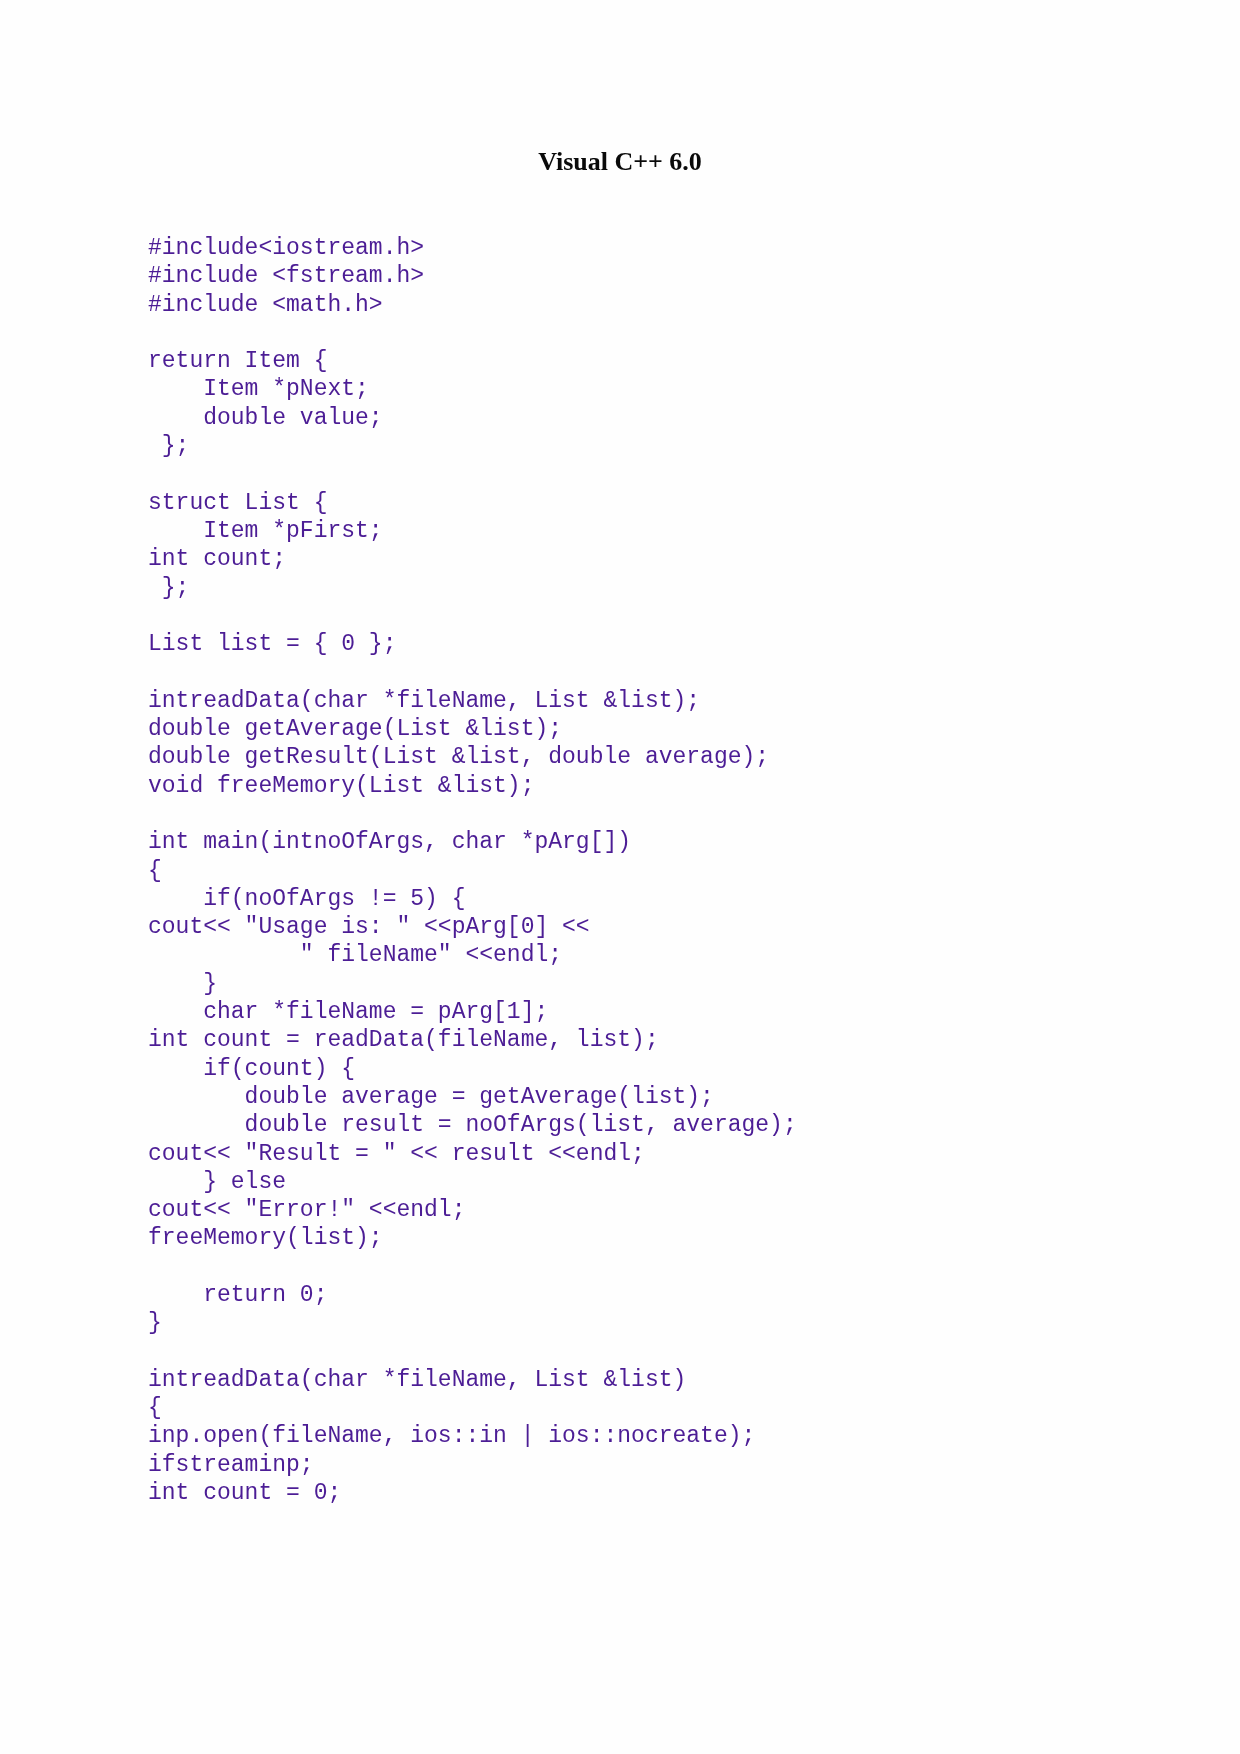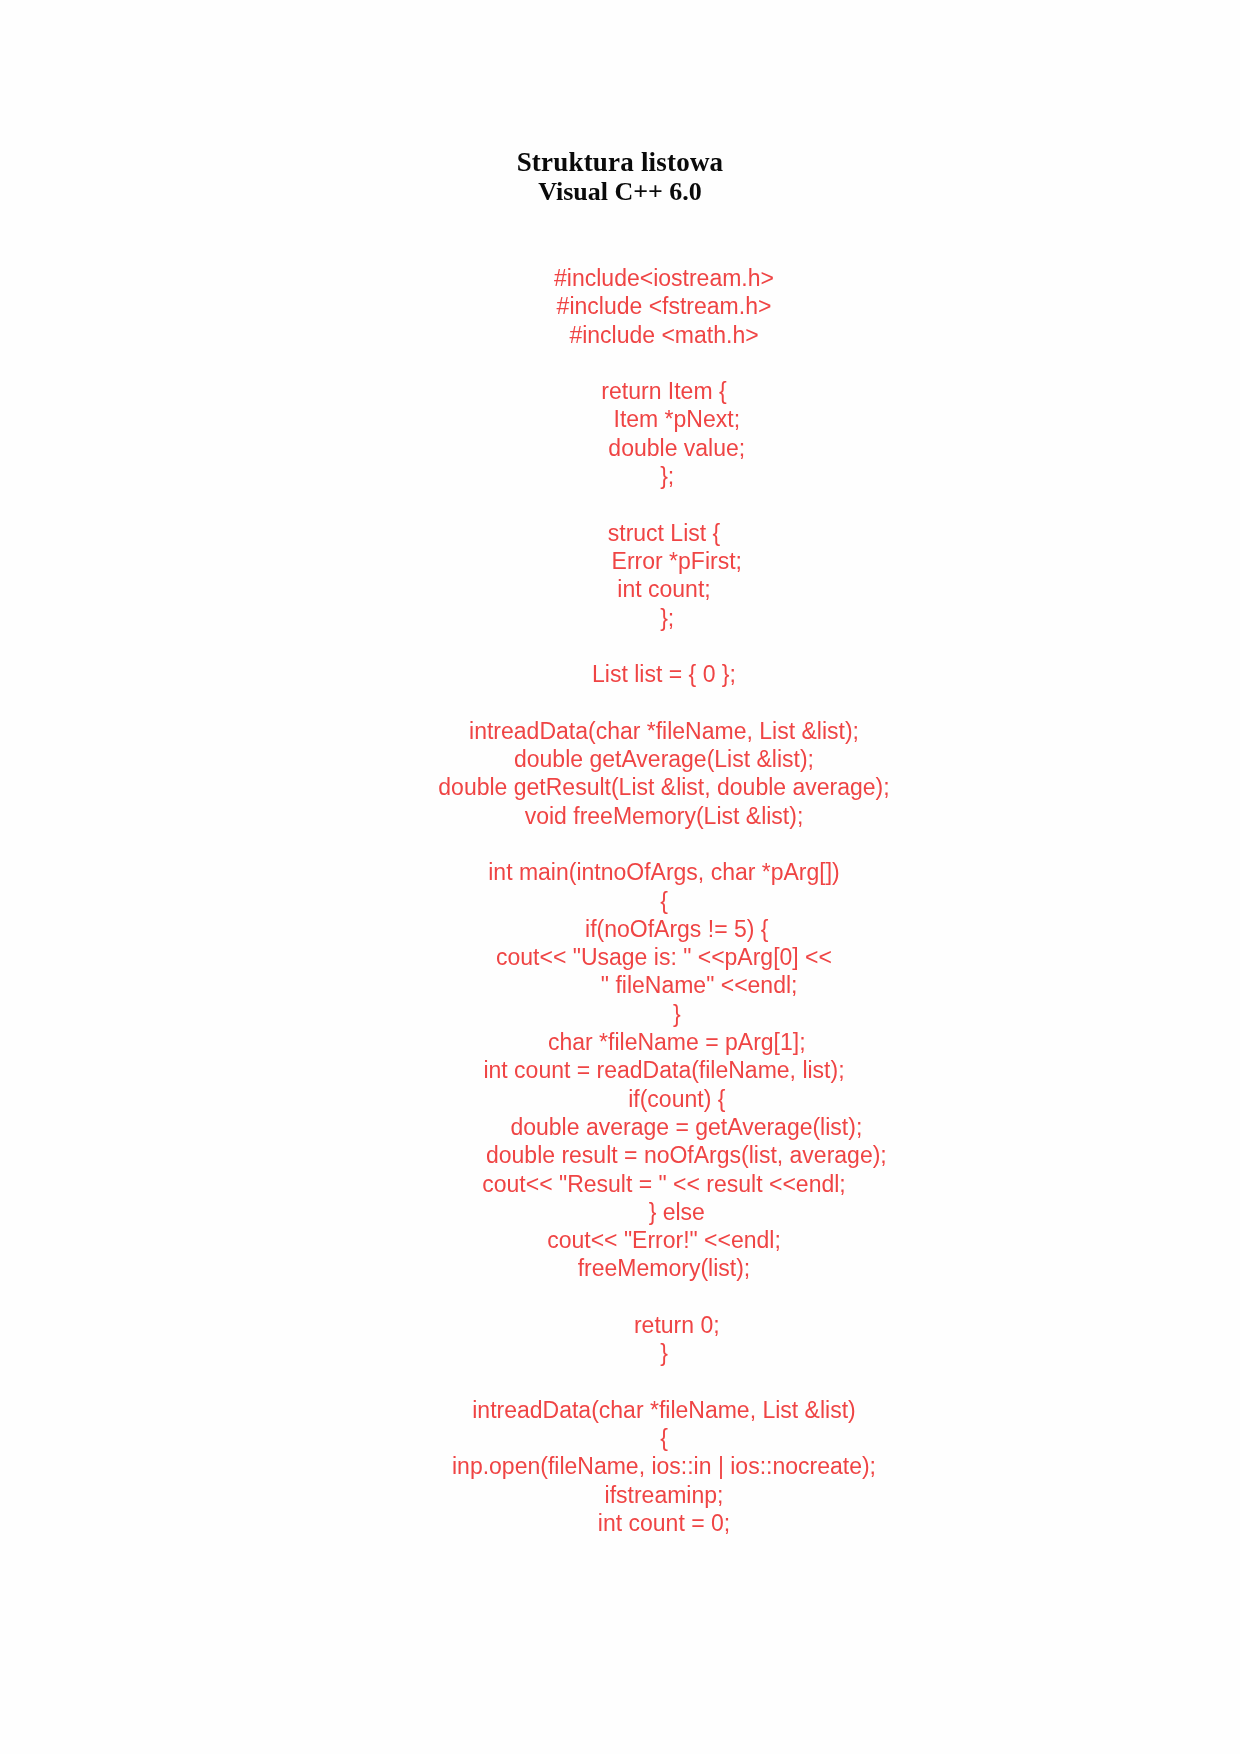--- a/index.html
+++ b/index.html
@@ -34,51 +34,49 @@
     font-size: 26px;
     font-weight: bold;
     line-height: 30px;
   }
   .code-block {
     margin-top: 57px;
     margin-left: 148px;
     margin-right: 60px;
   }
   .code-line {
-    font-family: Liberation Sans, sans-serif;
+    font-family: Liberation Mono, monospace;
     font-size: 23px;
     line-height: 28.3px;
     height: 28.3px;
     white-space: pre;
-    color: #ef4444;
-    text-align: center;
+    color: #4c1d95;
   }
 </style>
 </head>
 <body>
 
 <div class="page">
   <div class="title-block">
-    <div class="doc-title">Struktura listowa</div>
     <div class="doc-subtitle">Visual C++ 6.0</div>
   </div>
 
   <div class="code-block">
 
   <div class="code-line">#include&lt;iostream.h&gt;</div>
       <div class="code-line">#include &lt;fstream.h&gt;</div>
       <div class="code-line">#include &lt;math.h&gt;</div>
       <div class="code-line"></div>
       <div class="code-line">return Item {</div>
       <div class="code-line">    Item *pNext;</div>
       <div class="code-line">    double value;</div>
       <div class="code-line"> };</div>
       <div class="code-line"></div>
       <div class="code-line">struct List {</div>
-      <div class="code-line">    Error *pFirst;</div>
+      <div class="code-line">    Item *pFirst;</div>
       <div class="code-line">int count;</div>
       <div class="code-line"> };</div>
       <div class="code-line"></div>
       <div class="code-line">List list = { 0 };</div>
       <div class="code-line"></div>
       <div class="code-line">intreadData(char *fileName, List &amp;list);</div>
       <div class="code-line">double getAverage(List &amp;list);</div>
       <div class="code-line">double getResult(List &amp;list, double average);</div>
       <div class="code-line">void freeMemory(List &amp;list);</div>
       <div class="code-line"></div>

